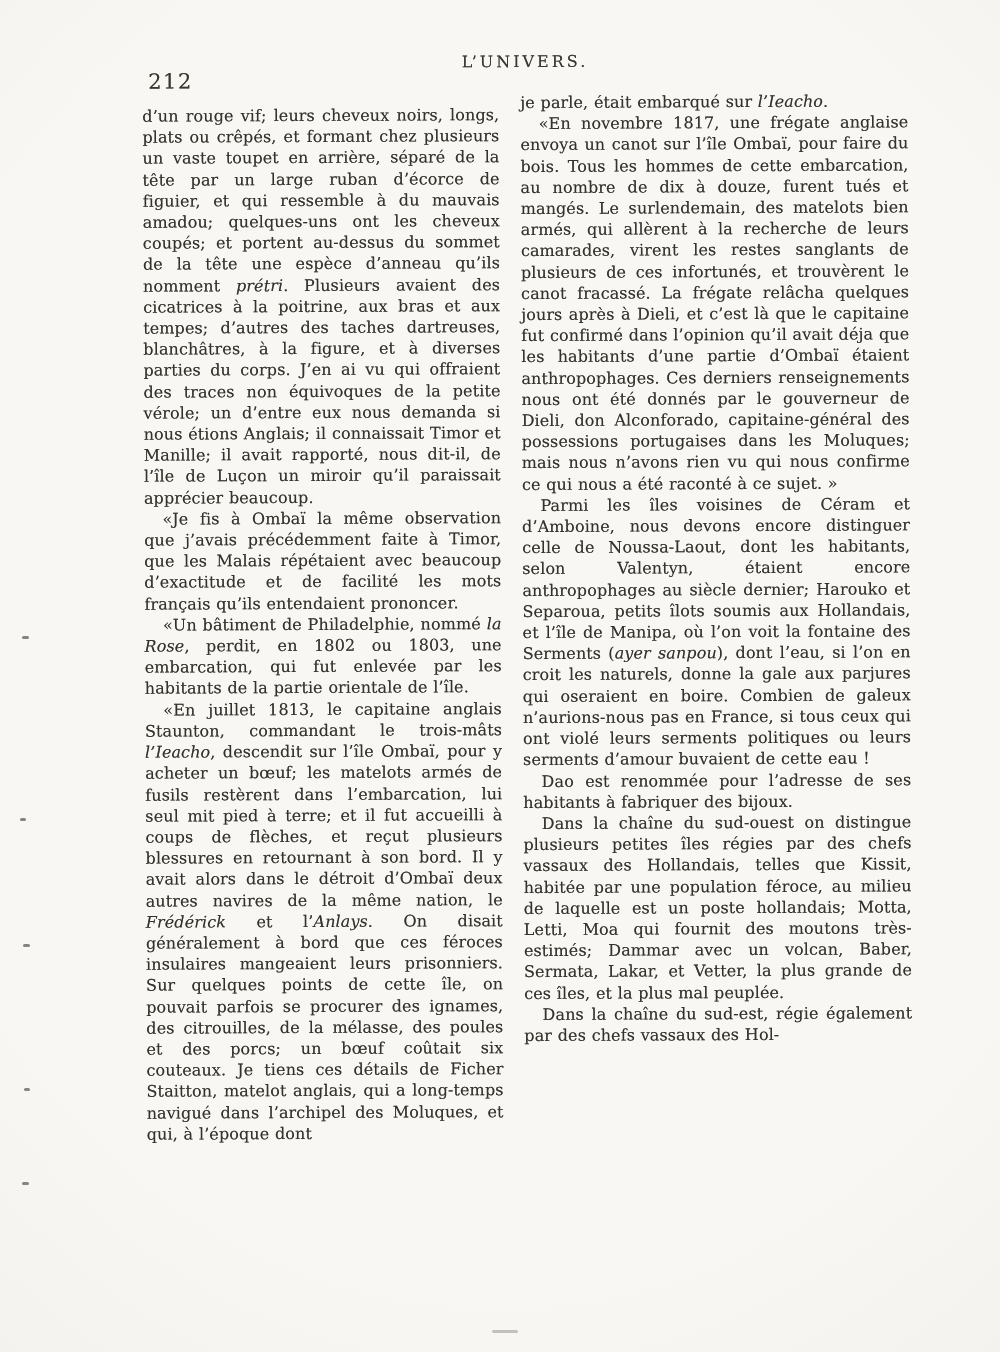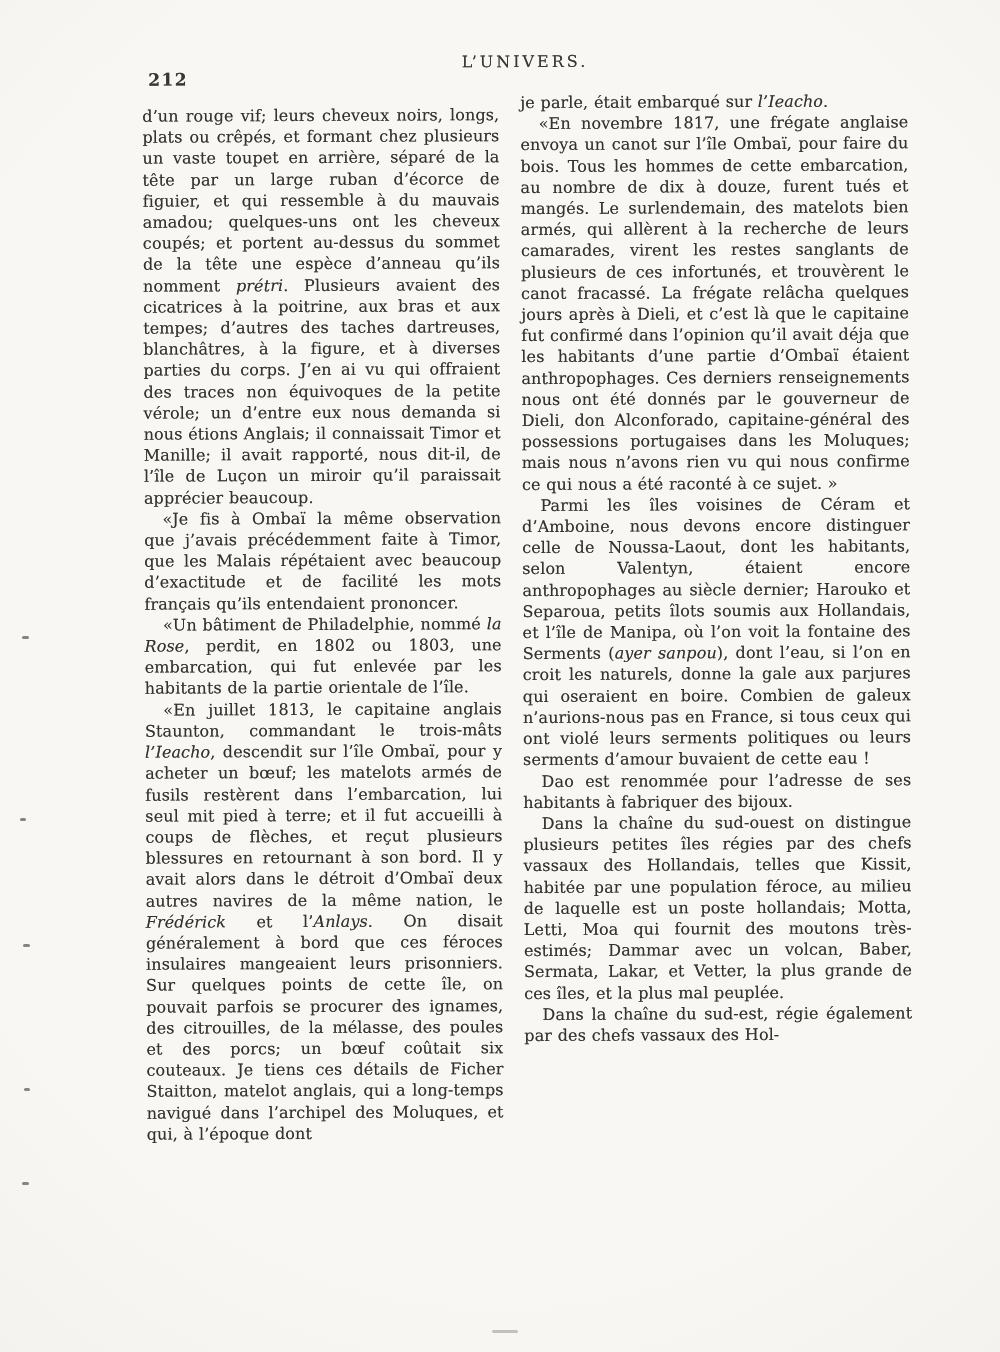--- a/index.html
+++ b/index.html
@@ -19,21 +19,21 @@
   }
   .content {
     position: absolute; left: 142px; top: 50px; width: 766px;
     transform: rotate(-0.25deg);
     transform-origin: 50% 0;
     text-shadow: 0 0 0.5px rgba(58,53,46,.55);
   }
   .running-head { position: relative; height: 48px; }
   .page-number {
     position: absolute; left: 6px; top: 18px;
-    font-size: 17px; letter-spacing: 1.5px; font-weight: bold; color: #3a372f;
+    font-size: 21px; letter-spacing: 1.5px; font-weight: normal; color: #3a372f;
   }
   .head-title {
     position: absolute; left: 0; right: 0; top: 2px;
     text-align: center; font-size: 16px; letter-spacing: 3px; color: #3a372f;
   }
   .columns { display: flex; gap: 21px; align-items: flex-start; }
   .col {
     text-align: justify;
     font-size: 16px;
     line-height: 21.2px;

